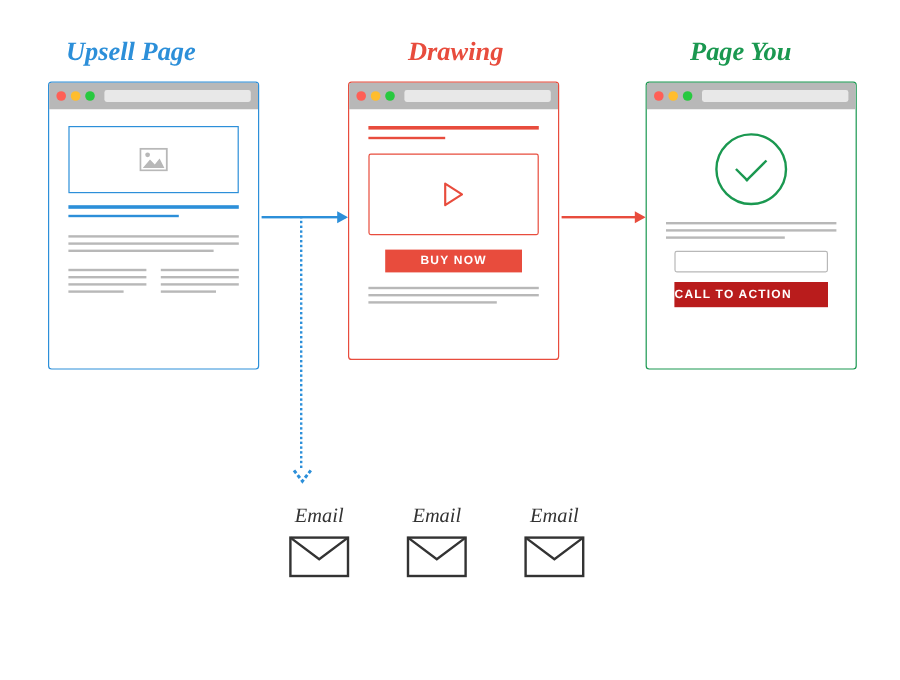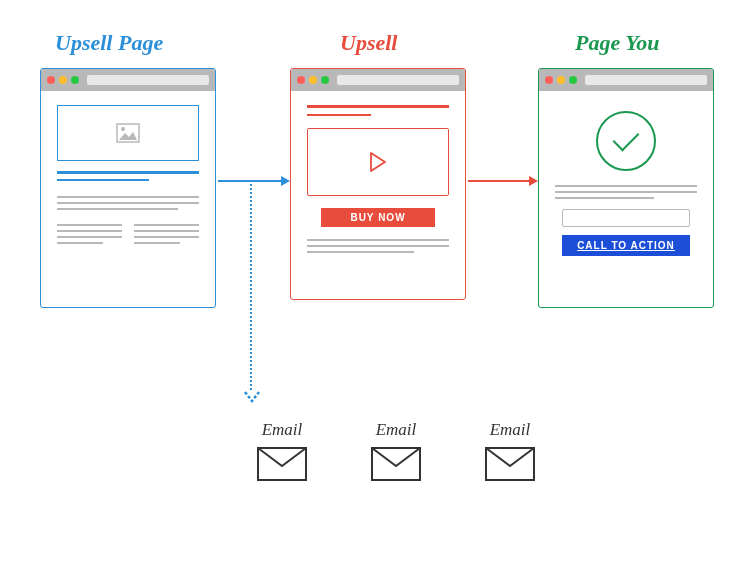--- a/index.html
+++ b/index.html
@@ -38,48 +38,48 @@
     
     .line-red { height: 2.5px; background: #e84c3d; margin-bottom: 6px; }
     .line-red.short { width: 45%; }
     .video-box { width: 100%; height: 68px; border: 1.5px solid #e84c3d; border-radius: 2px; display: flex; align-items: center; justify-content: center; margin: 12px 0; }
     .buy-btn { background: #e84c3d; color: #fff; text-align: center; font-size: 10px; letter-spacing: 1px; padding: 4px 16px; width: 80%; margin: 0 auto; font-weight: bold; }
     
     
     .check-circle { width: 60px; height: 60px; border: 2px solid #1a9850; border-radius: 50%; margin: 6px auto 14px; display: flex; align-items: center; justify-content: center; }
     .check { width: 24px; height: 14px; border-left: 2.5px solid #1a9850; border-bottom: 2.5px solid #1a9850; transform: rotate(-45deg); margin-top: -6px; }
     .input-box { width: 90%; height: 18px; border: 1.5px solid #b8b8b8; margin: 10px auto 8px; border-radius:2px; }
-    .cta-btn { background: #1d4ed8; color: #fff; text-align: center; font-size: 10px; letter-spacing: 1px; padding: 5px 0; width: 90%; margin: 0 auto; font-weight: bold; text-decoration: underline; }
+    .cta-btn { background: #b91c1c; color: #fff; text-align: left; font-size: 10px; letter-spacing: 1px; padding: 5px 0; width: 90%; margin: 0 auto; font-weight: bold; }
     
     
     .arrow-solid-1 { position: absolute; left: 218px; top: 180px; width: 70px; height: 2px; background: #2c8fd9; }
     .arrow-solid-1::after { content:''; position:absolute; right:-2px; top:-4px; width:0;height:0;border-left:9px solid #2c8fd9;border-top:5px solid transparent;border-bottom:5px solid transparent; }
     
     .arrow-solid-2 { position: absolute; left: 468px; top: 180px; width: 68px; height: 2px; background: #e84c3d; }
     .arrow-solid-2::after { content:''; position:absolute; right:-2px; top:-4px; width:0;height:0;border-left:9px solid #e84c3d;border-top:5px solid transparent;border-bottom:5px solid transparent; }
     
     .arrow-dotted { position: absolute; left: 250px; top: 180px; width: 2px; height: 210px; border-left: 2.5px dotted #2c8fd9; }
     .arrow-dotted-head { position:absolute; left:243px; top:390px; width:0;height:0;  }
     .arrow-dotted-head svg{display:block;}
     
     
     .emails { position: absolute; left: 240px; top: 420px; display: flex; gap: 46px; }
-    .email-block { text-align: center; margin-left: 16px; }
+    .email-block { text-align: center; }
     .email-label { font-family: 'Comic Sans MS', cursive; font-style: italic; font-size: 17px; color: #333; margin-bottom: 6px; }
     .envelope { width: 52px; height: 36px; margin: 0 auto; }
     
     .play-outline { width:18px;height:22px; }
   </style>
 </head>
 <body>
 
 <div class="container">
 
   <div class="title title-drawing">Upsell Page</div>
-  <div class="title title-upsell">Upsell</div>
+  <div class="title title-upsell">Drawing</div>
   <div class="title title-thankyou">Page You</div>
 
   <div class="browser browser-drawing">
     <div class="browser-chrome">
       <div class="dot dot-r"></div>
       <div class="dot dot-y"></div>
       <div class="dot dot-g"></div>
       <div class="urlbar"></div>
     </div>
     <div class="browser-body">

